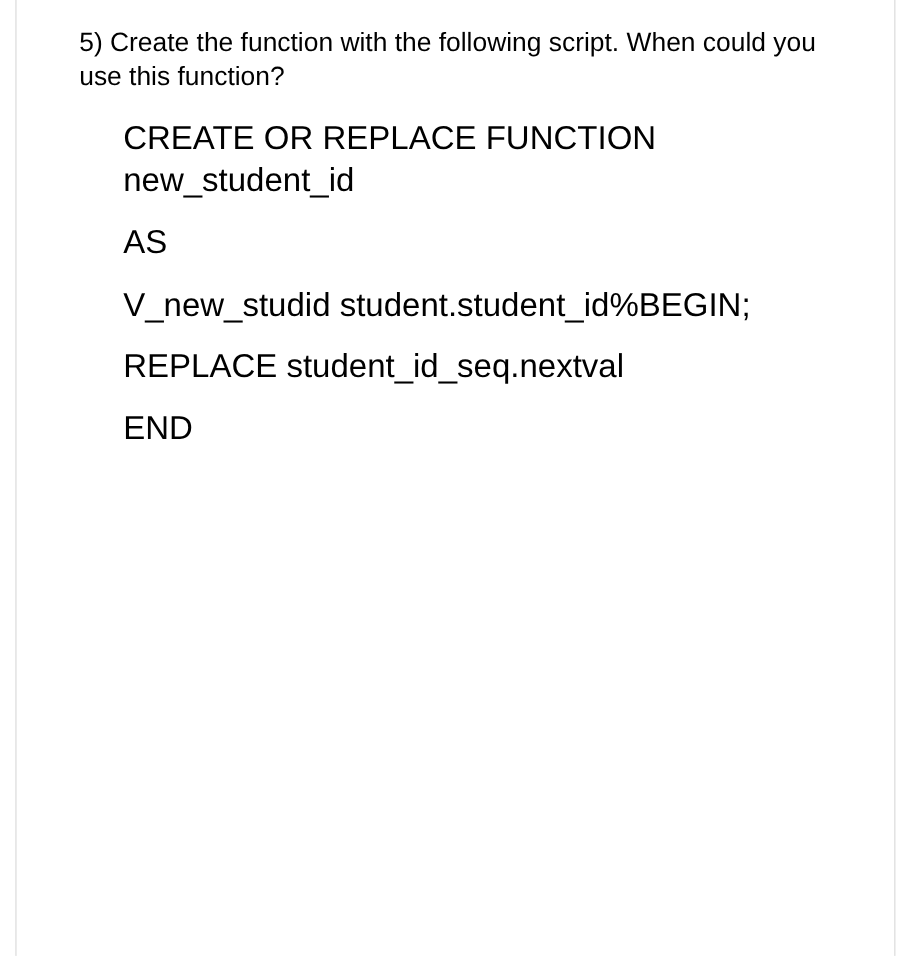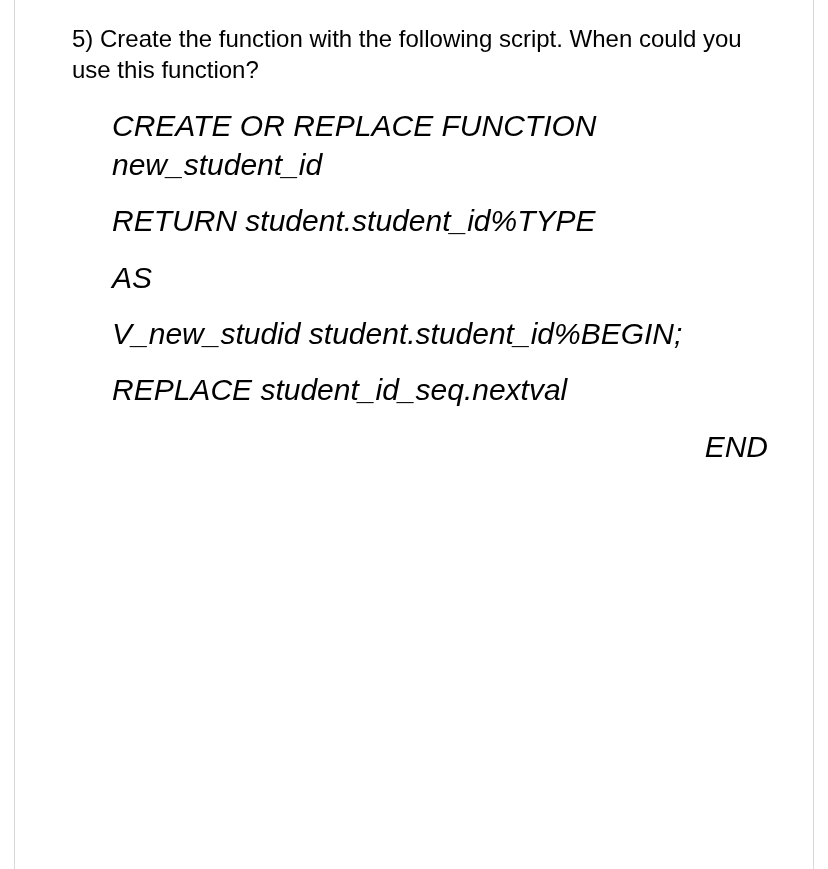--- a/index.html
+++ b/index.html
@@ -31,34 +31,31 @@
       line-height: 1.28;
       margin-bottom: 22px;
     }
     .code-block {
       padding-left: 40px;
       font-size: 30px;
       line-height: 1.28;
     }
     .code-line {
       margin-bottom: 18px;
-      font-style: italic;
     }
     .code-line:last-child {
       margin-bottom: 0;
-      text-align: right;
     }
   </style>
 </head>
 <body>
 
 <div class="outer-border"></div>
 
 <div class="question">5) Create the function with the following script. When could you use this function?</div>
 
 <div class="code-block">
   <div class="code-line">CREATE OR REPLACE FUNCTION new_student_id</div>
-  <div class="code-line">RETURN student.student_id%TYPE</div>
   <div class="code-line">AS</div>
   <div class="code-line">V_new_studid student.student_id%BEGIN;</div>
   <div class="code-line">REPLACE student_id_seq.nextval</div>
   <div class="code-line">END</div>
 </div>
 
 </body></html>

